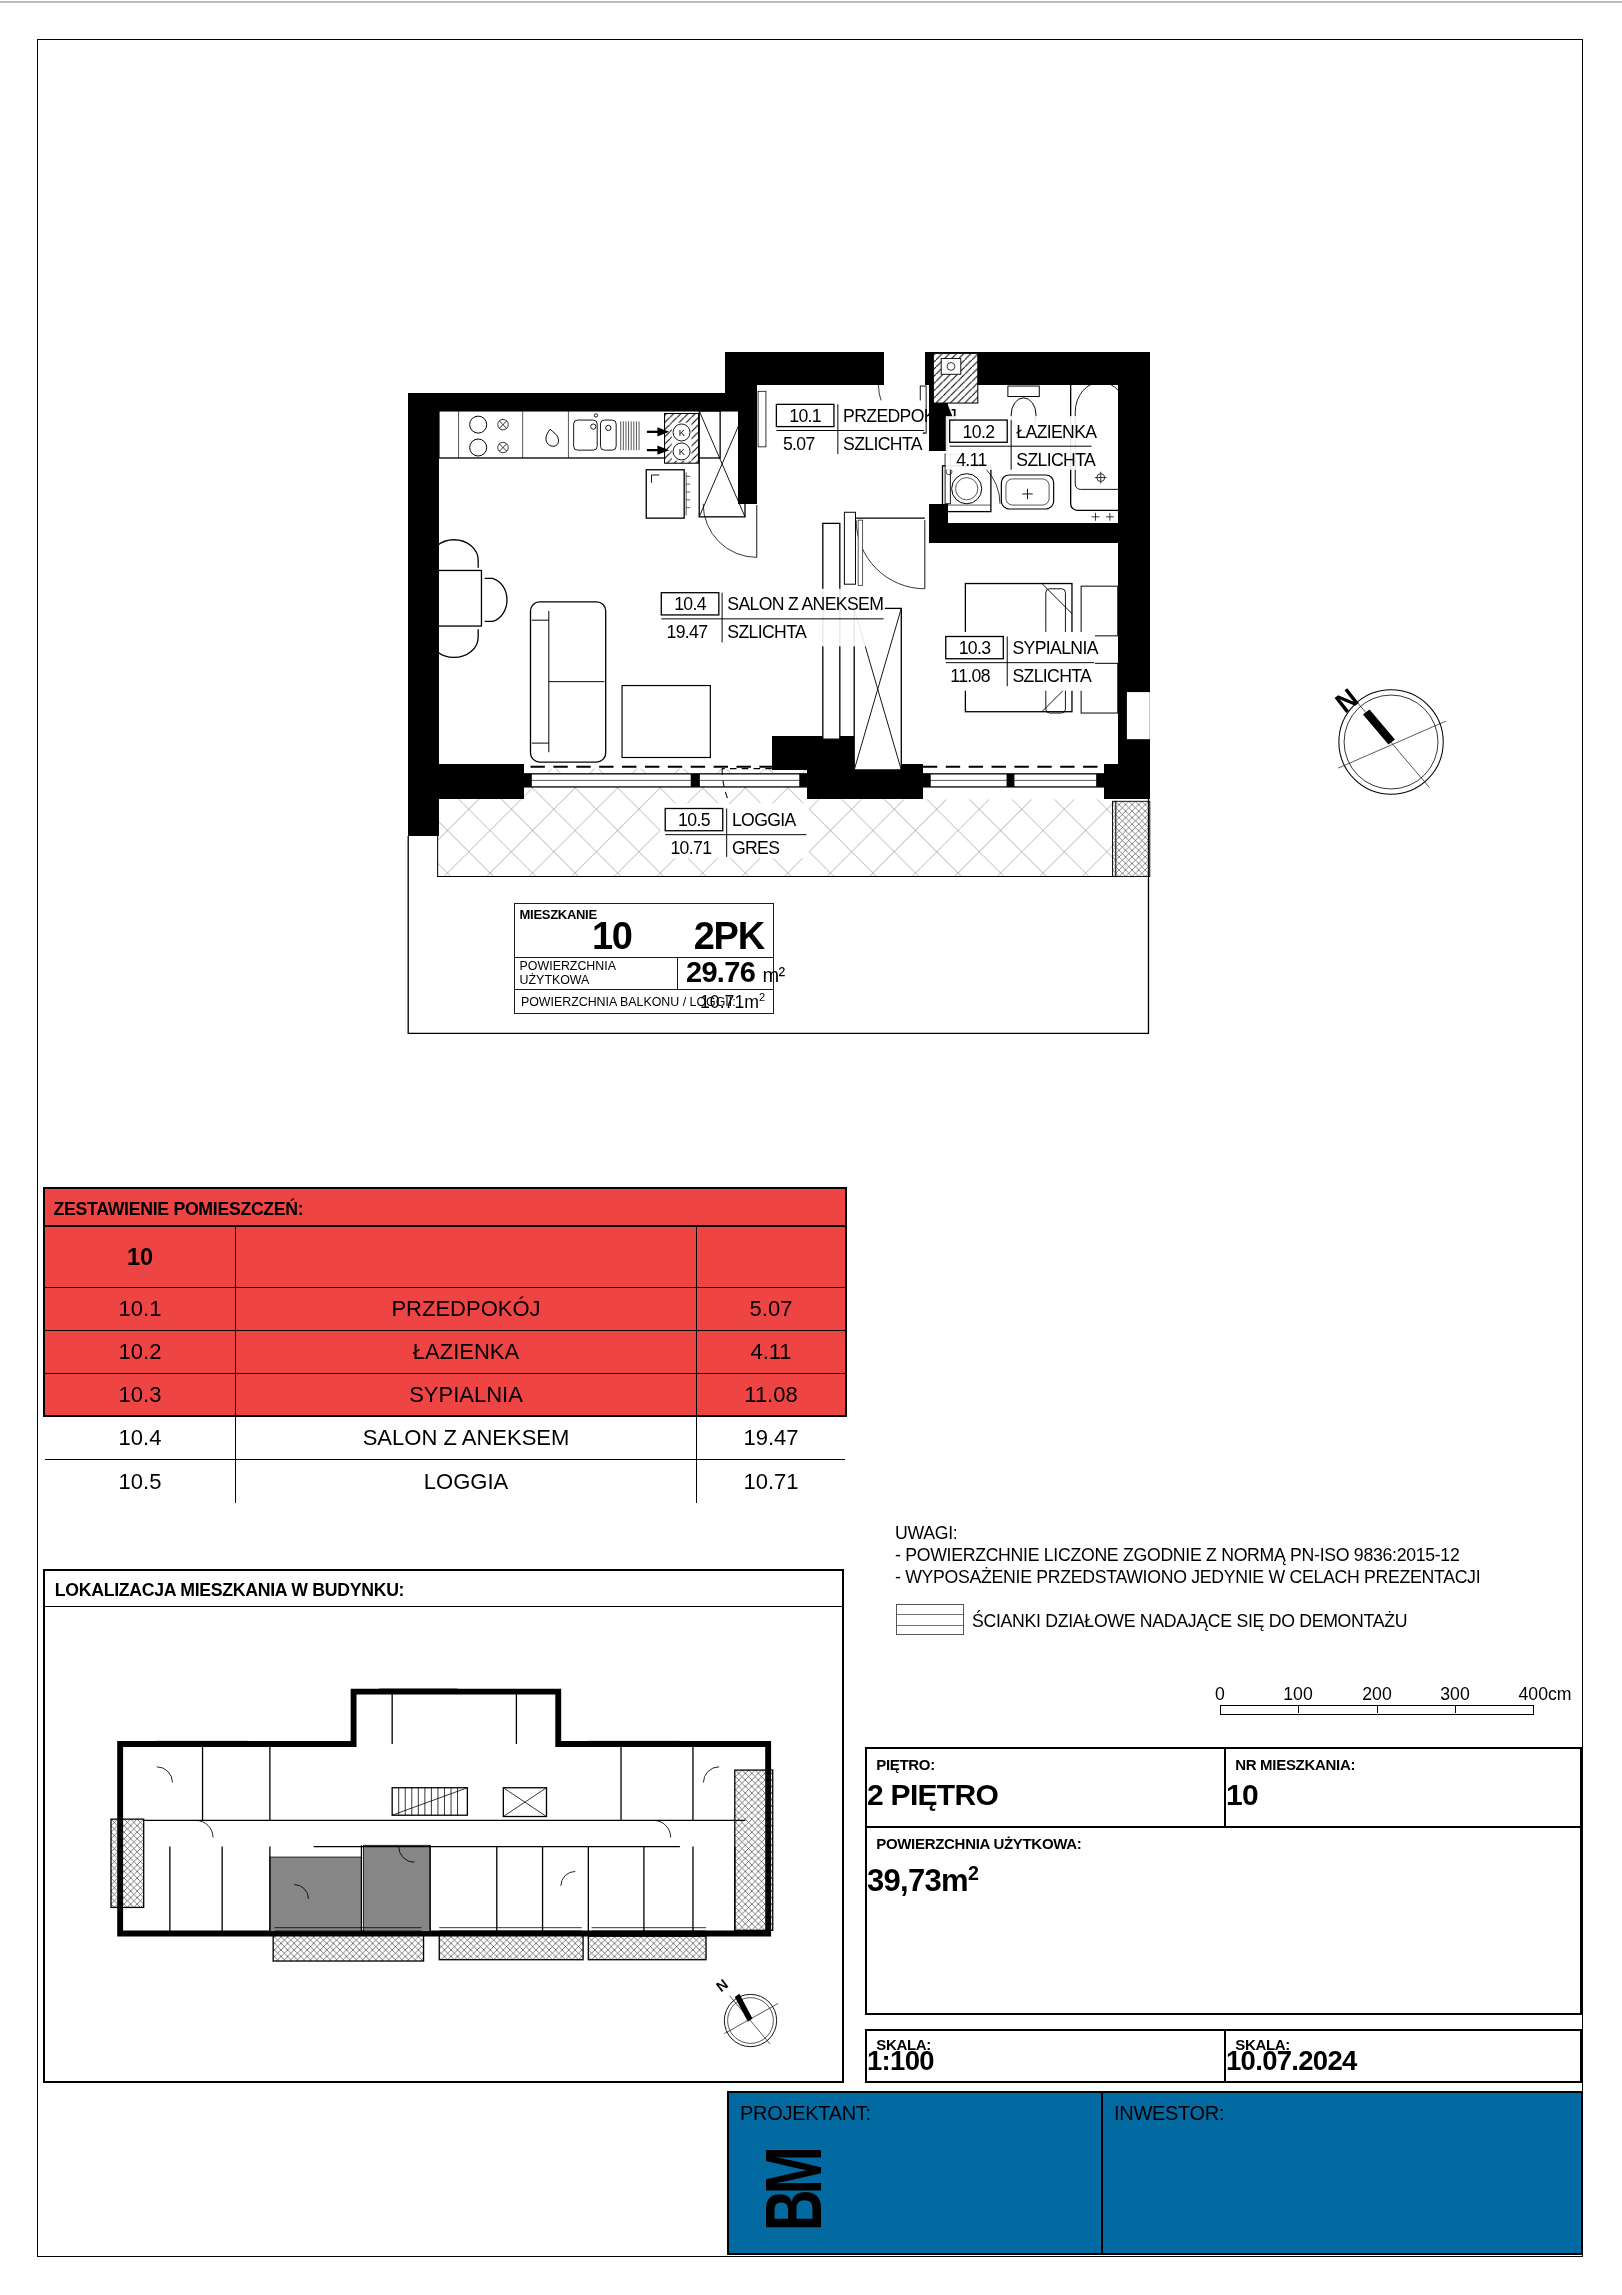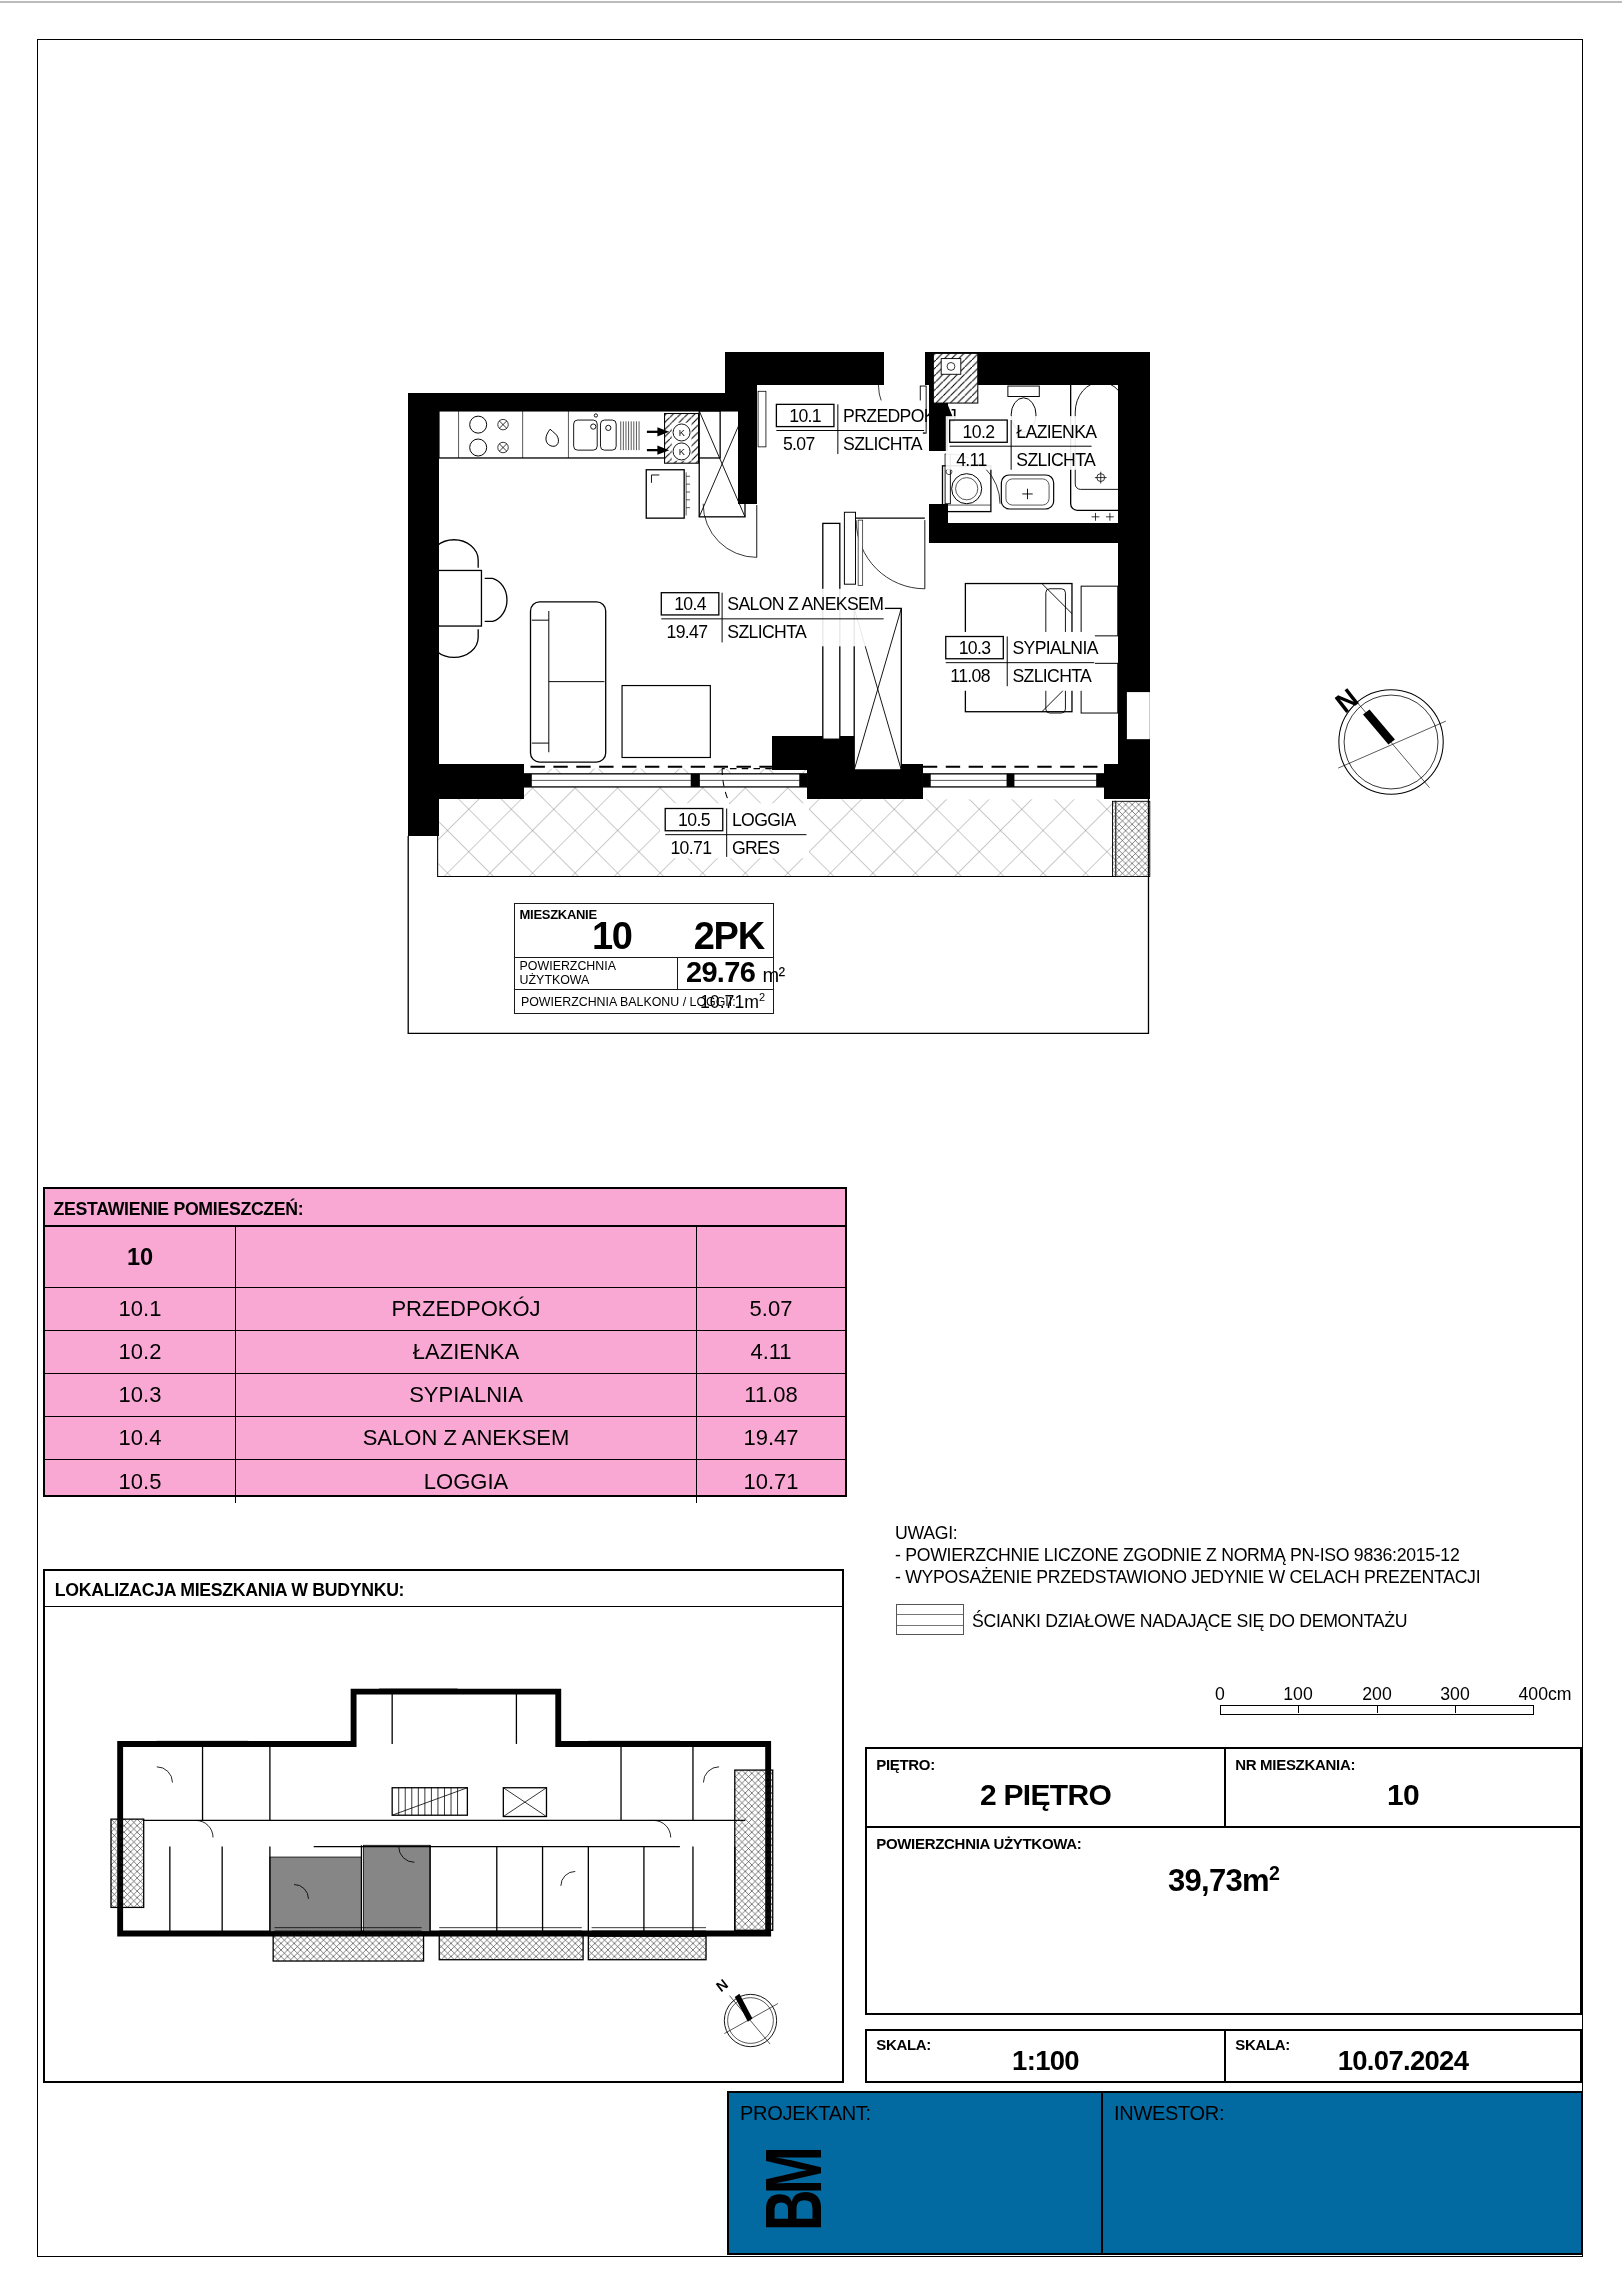--- a/index.html
+++ b/index.html
@@ -19,21 +19,21 @@
   .ib-div{position:absolute;left:162px;top:0;width:1.3px;height:31px;background:#1a1a1a}
   .ib-arealabel{position:absolute;left:4.6px;top:2px;font-size:12.4px;line-height:13.7px}
   .ib-areaval{position:absolute;left:171px;top:-2px;font-size:29px;font-weight:bold;letter-spacing:-0.7px}
   .ib-areaval .unit{font-size:20px;font-weight:normal}
   .ib-r3{position:relative;height:22px}
   .ib-ballabel{position:absolute;left:5.9px;top:5.2px;font-size:12.4px}
   .ib-balval{position:absolute;right:7.9px;top:0.7px;font-size:17.7px}
   .ib-balval sup{font-size:11px}
 
   
-  #room-table{left:43px;top:1187px;width:804px;height:310px;border:2.6px solid #000;background:#f9a8d4}
+  #room-table{left:43px;top:1187px;width:804px;height:230px;border:2.6px solid #000;background:#ef4444}
   .rt-header{position:relative;height:38px;border-bottom:2.6px solid #000}
   .rt-header span{position:absolute;left:8.5px;top:9.8px;font-size:17.7px;font-weight:bold;letter-spacing:-0.3px}
   .rt-row{display:flex;border-bottom:1.3px solid #000}
   .rt-row:last-child{border-bottom:none}
   .rt-row.tall{height:61px}
   .rt-row.norm{height:43px}
   .rt-c1{width:191px;border-right:1.3px solid #000;display:flex;align-items:center;justify-content:center;font-size:22px}
   .rt-c2{flex:1;border-right:1.3px solid #000;display:flex;align-items:center;justify-content:center;font-size:22px}
   .rt-c3{width:148px;display:flex;align-items:center;justify-content:center;font-size:22px}
   .rt-row.tall .rt-c1{font-weight:bold;font-size:23.6px}
@@ -59,21 +59,21 @@
   .sb-t{position:absolute;top:0;width:1.3px;height:7.2px;background:#000}
 
   
   #tblock{left:865px;top:1747px;width:717px;height:268px;border:2px solid #000;background:#fff}
   .tb-head{height:96px;border-bottom:2px solid #000;text-align:center;padding-top:16.4px}
   .tb-head div{font-size:26px;line-height:33px;font-weight:500;transform:scaleX(.96);letter-spacing:-0.3px}
   .tb-mid{display:flex;height:79px;border-bottom:2px solid #000}
   .tb-cellL{width:359px;border-right:2px solid #000;position:relative}
   .tb-cellR{flex:1;position:relative}
   .tb-label{position:absolute;left:9.2px;top:6.5px;font-size:15px;font-weight:bold;letter-spacing:-0.3px}
-  .tb-val{position:absolute;left:0;top:29px;width:100%;text-align:center;font-size:30px;font-weight:bold;letter-spacing:-0.7px}
+  .tb-val{position:absolute;left:0;top:29px;width:100%;text-align:left;font-size:30px;font-weight:bold;letter-spacing:-0.7px}
   .tb-area{position:relative;height:90px}
   .tb-area .tb-val{top:34px;font-size:31px}
   .tb-area sup{font-size:19.6px}
   #tblock2{left:865px;top:2029px;width:717px;height:54px;border:2px solid #000;display:flex;background:#fff}
   #tblock2 .tb-val{top:14.4px;font-size:27.5px}
   #tblock2 .tb-label{top:4.6px}
 
   
   #footer{left:727px;top:2091px;width:856px;height:164px;border:2px solid #000;display:flex;background:#0369a1}
   .f-left{width:374px;border-right:2px solid #000;position:relative}

